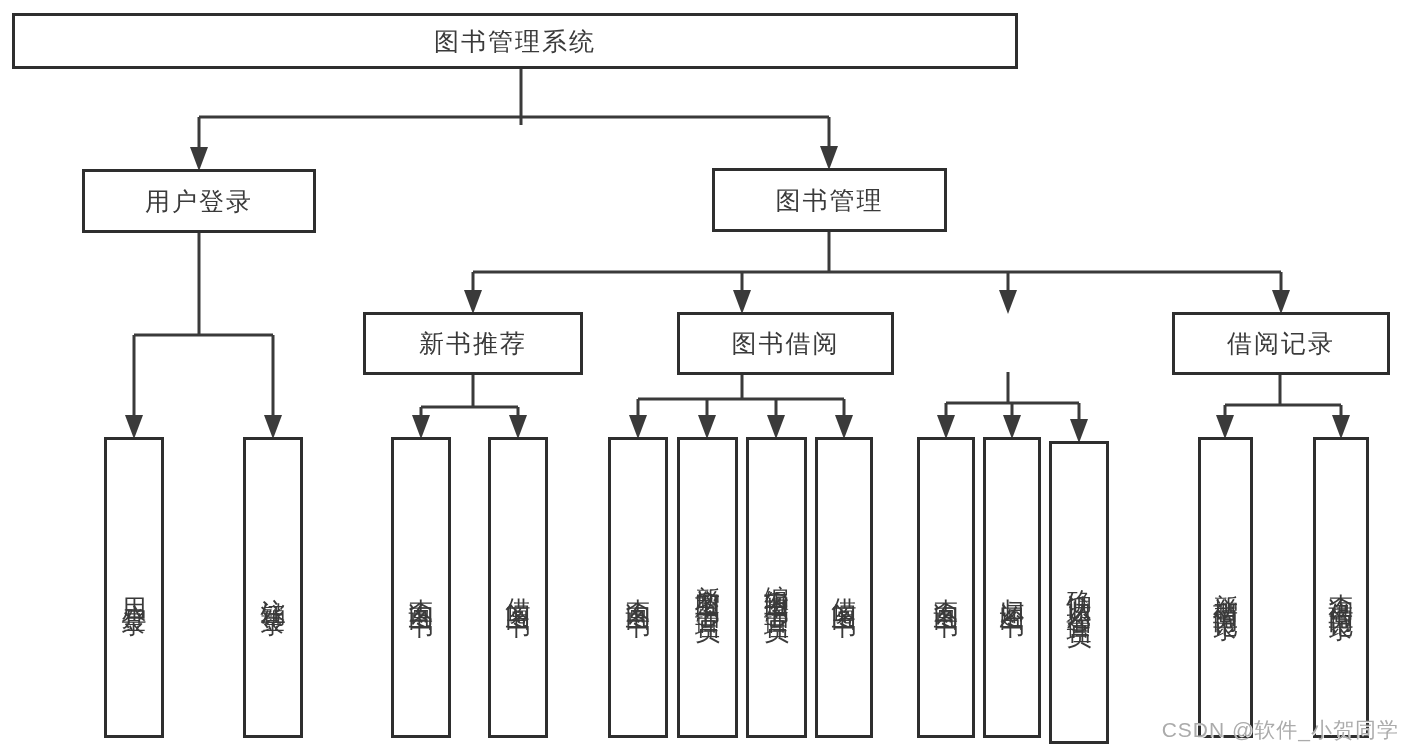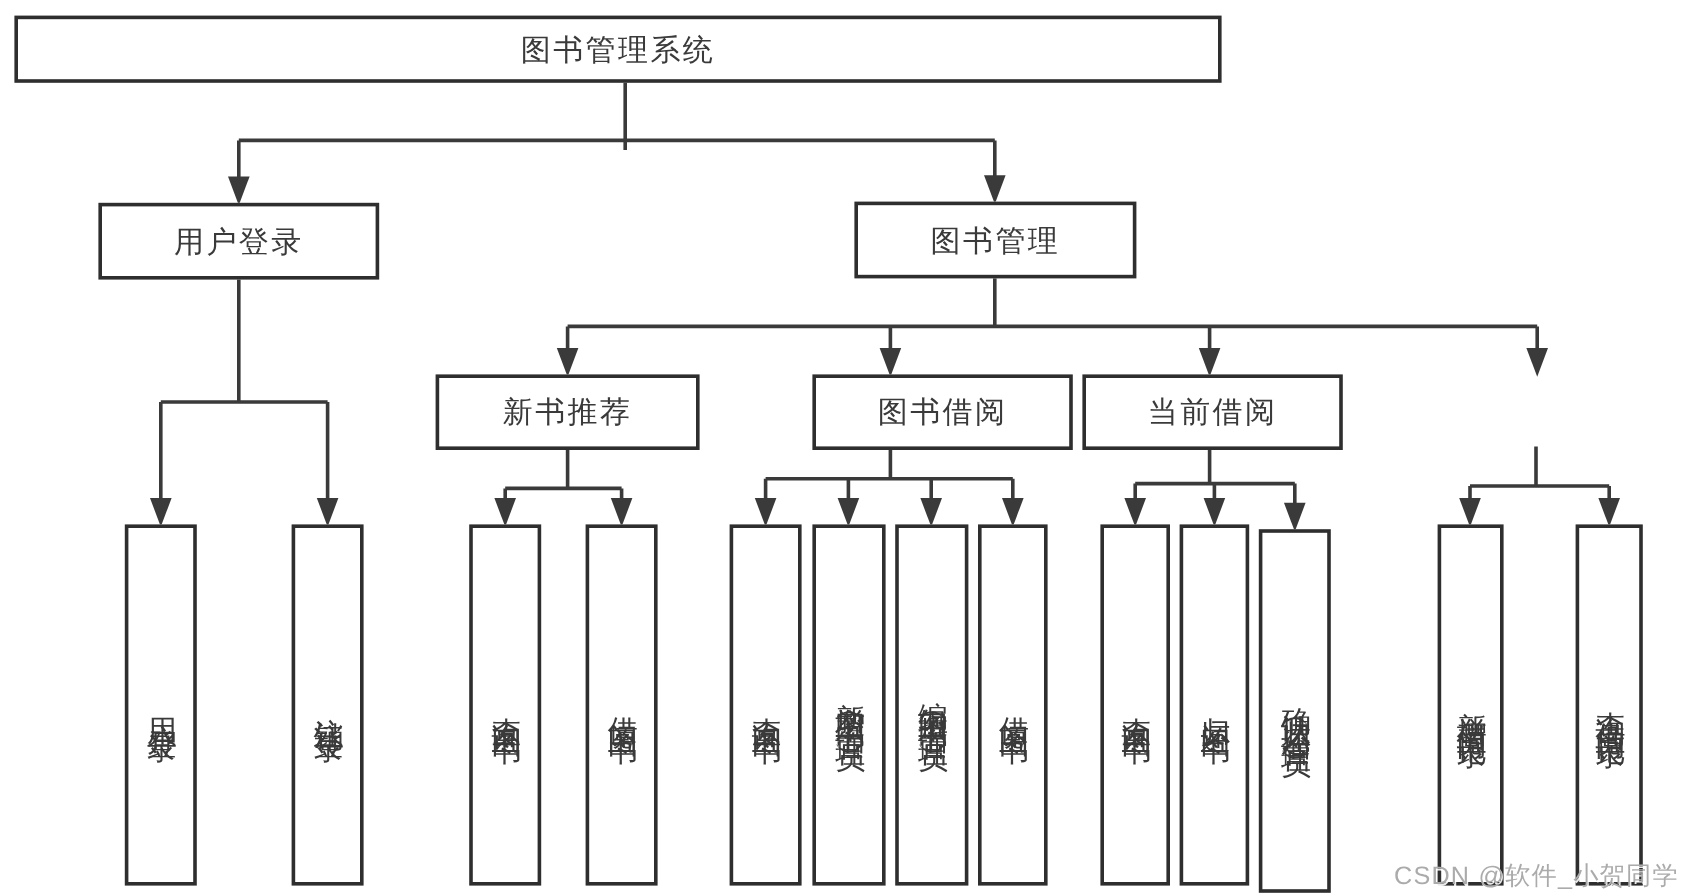--- a/index.html
+++ b/index.html
@@ -91,21 +91,21 @@
     </g>
   </svg>
 
   <div class="box" style="left:12px; top:13px; width:1006px; height:56px;">图书管理系统</div>
 
   <div class="box" style="left:82px; top:169px; width:234px; height:64px;">用户登录</div>
   <div class="box" style="left:712px; top:168px; width:235px; height:64px;">图书管理</div>
 
   <div class="box" style="left:363px; top:312px; width:220px; height:63px;">新书推荐</div>
   <div class="box" style="left:633px; top:312px; width:217px; height:63px;margin-left:44px;">图书借阅</div>
-  <div class="box" style="left:902px; top:312px; width:217px; height:63px;">当前借阅</div>
+  <div class="box" style="left:1172px; top:312px; width:218px; height:63px;">借阅记录</div>
 
   <div class="box vbox" style="left:104px; top:437px; width:60px; height:301px;">用户登录</div>
   <div class="box vbox" style="left:243px; top:437px; width:60px; height:301px;">注销登录</div>
 
   <div class="box vbox" style="left:391px; top:437px; width:60px; height:301px;">查询图书</div>
   <div class="box vbox" style="left:488px; top:437px; width:60px; height:301px;">借阅图书</div>
 
   <div class="box vbox" style="left:608px; top:437px; width:60px; height:301px;">查询图书</div>
   <div class="box vbox" style="left:677px; top:437px; width:61px; height:301px;">新增图书（管理员）</div>
   <div class="box vbox" style="left:746px; top:437px; width:61px; height:301px;">编辑图书（管理员）</div>

